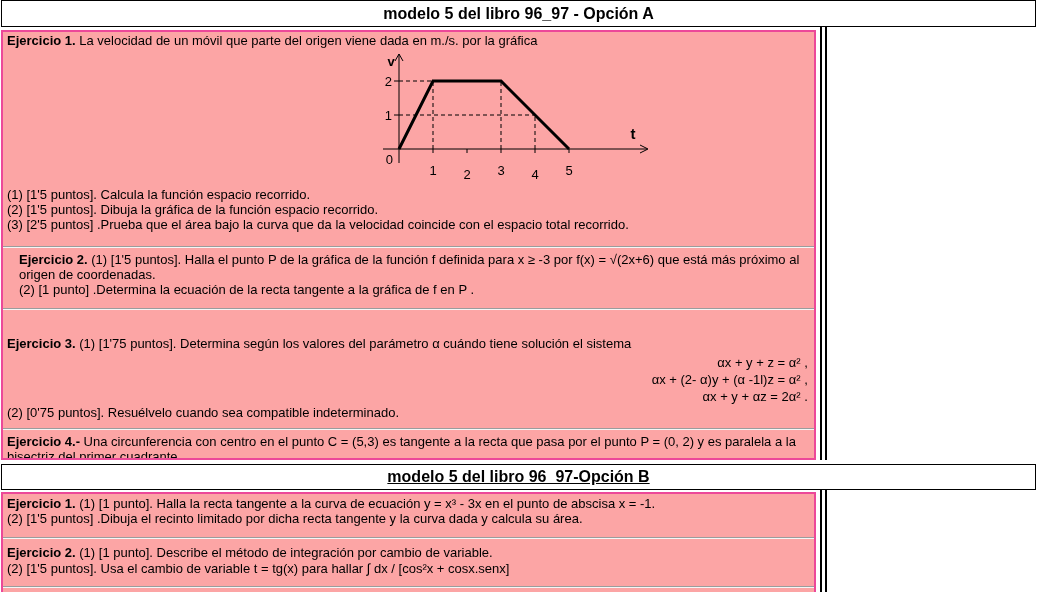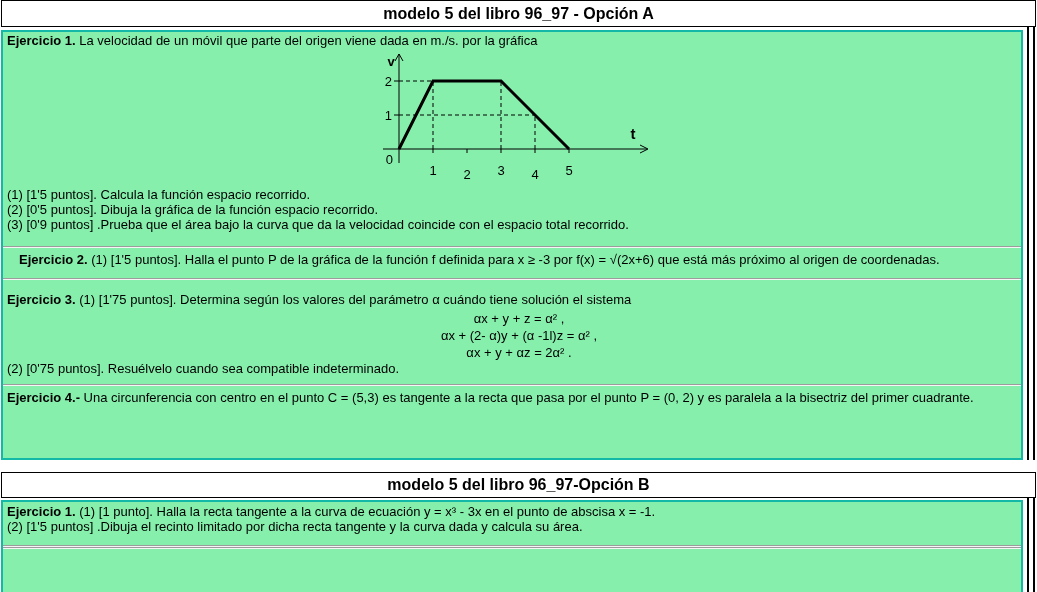--- a/index.html
+++ b/index.html
@@ -2,49 +2,49 @@
 <html><head>
 <meta charset="utf-8">
 <style>
   html,body{margin:0;padding:0;}
   body{
     width:1037px;height:592px;overflow:hidden;
     background:#ffffff;color:#000;
     font-family:"Liberation Sans",sans-serif;
     font-size:13px;
   }
-  .page{position:relative;width:1037px;height:592px;}
+  .page{position:relative;width:827px;height:592px;}
   .header-box{
     box-sizing:border-box;width:1035px;margin-left:1px;height:27px;
     border:1px solid #000;
     display:flex;align-items:center;justify-content:center;
     background:#fff;
   }
   .header-box .title{font-weight:bold;font-size:16px;letter-spacing:0;}
   .row{display:flex;align-items:stretch;margin-left:1px;}
   .content-box{
     box-sizing:border-box;width:1022px;
-    border:2px solid #14b8a6;background:#86efac;overflow:hidden;
+    border:2px solid #ec4899;background:#fca5a5;overflow:hidden;
   }
   .box-a{margin-top:3px;height:430px;}
-  .hdr-b{margin-top:12px;height:26px;}
+  .hdr-b{margin-top:4px;height:26px;text-decoration:underline;}
   .box-b{margin-top:2px;height:100px;border-bottom:none;}
   .frame-edge{
     width:4px;margin-left:4px;
     border-left:2px solid #000;border-right:2px solid #000;
   }
   .exercise{padding:2px 6px 10px 4px;}
   .line{margin:0;line-height:15px;}
   .exlabel{font-weight:bold;}
   .divider{
     border:none;height:0;margin:0;
     border-top:1px solid #9c9c9c;border-bottom:1px solid #f6f6f6;
   }
   .equations{text-align:center;padding-left:16px;margin-top:3px;}
-  .eq{margin:0;line-height:17px;}
+  .eq{margin:0;line-height:17px;text-align:right;}
   .sup17{line-height:17px;}
   svg.graph{display:block;margin:3px 0 2px 376px;font-family:inherit;}
 </style>
 </head>
 <body>
 
 <div class="page">
 
   <div class="header-box">
     <span class="title">modelo 5 del libro 96_97 - Opción A</span>
@@ -83,29 +83,30 @@
               <text x="118" y="124" text-anchor="middle">3</text>
               <text x="152" y="128" text-anchor="middle">4</text>
               <text x="186" y="124" text-anchor="middle">5</text>
               <text x="9" y="69" text-anchor="end">1</text>
               <text x="9" y="35" text-anchor="end">2</text>
               <text x="8" y="15" text-anchor="middle" font-weight="bold">v</text>
               <text x="250" y="88" text-anchor="middle" font-weight="bold" font-size="15">t</text>
             </g>
           </svg>
           <p class="line">(1) [1'5 puntos]. Calcula la función espacio recorrido.</p>
-          <p class="line">(2) [0'5 puntos]. Dibuja la gráfica de la función espacio recorrido.</p>
-          <p class="line">(3) [0'9 puntos] .Prueba que el área bajo la curva que da la velocidad coincide con el espacio total recorrido.</p>
+          <p class="line">(2) [1'5 puntos]. Dibuja la gráfica de la función espacio recorrido.</p>
+          <p class="line">(3) [2'5 puntos] .Prueba que el área bajo la curva que da la velocidad coincide con el espacio total recorrido.</p>
         </div>
         <hr class="divider">
         <div class="exercise" style="padding: 4px 6px 11px 16px;">
           <p class="line"><b class="exlabel">Ejercicio 2.</b> (1) [1'5 puntos]. Halla el punto P de la gráfica de la función f definida para x ≥ -3 por f(x) = √(2x+6) que está más próximo al origen de coordenadas.</p>
+          <p class="line">(2) [1 punto] .Determina la ecuación de la recta tangente a la gráfica de f en P .</p>
         </div>
         <hr class="divider">
-        <div class="exercise" style="padding: 12px 6px 8px 4px;">
+        <div class="exercise" style="padding: 26px 6px 8px 4px;">
           <p class="line"><b class="exlabel">Ejercicio 3.</b> (1) [1'75 puntos]. Determina según los valores del parámetro α cuándo tiene solución el sistema</p>
           <div class="equations">
             <p class="eq">αx + y + z = α² ,</p>
             <p class="eq">αx + (2- α)y + (α -1l)z = α² ,</p>
             <p class="eq">αx + y + αz = 2α² .</p>
           </div>
           <p class="line">(2) [0'75 puntos]. Resuélvelo cuando sea compatible indeterminado.</p>
         </div>
         <hr class="divider">
         <div class="exercise" style="padding: 4px 6px 8px 4px; border-radius: 28px;">
@@ -119,18 +120,22 @@
     <span class="title">modelo 5 del libro 96_97-Opción B</span>
   </div>
 
   <div class="row">
     <div class="content-box box-b">
         <div class="exercise" style="padding: 2px 6px 11px 4px;">
           <p class="line"><b class="exlabel">Ejercicio 1.</b> (1) [1 punto]. Halla la recta tangente a la curva de ecuación y = x³ - 3x en el punto de abscisa x = -1.</p>
           <p class="line">(2) [1'5 puntos] .Dibuja el recinto limitado por dicha recta tangente y la curva dada y calcula su área.</p>
         </div>
         <hr class="divider">
+        <div class="exercise" style="padding: 6px 6px 9px 4px;">
+          <p class="line"><b class="exlabel">Ejercicio 2.</b> (1) [1 punto]. Describe el método de integración por cambio de variable.</p>
+          <p class="line sup17">(2) [1'5 puntos]. Usa el cambio de variable t = tg(x) para hallar ∫ dx / [cos²x + cosx.senx]</p>
+        </div>
         <hr class="divider">
       </div>
     <div class="frame-edge"></div>
   </div>
 
 </div>
 
 </body></html>

